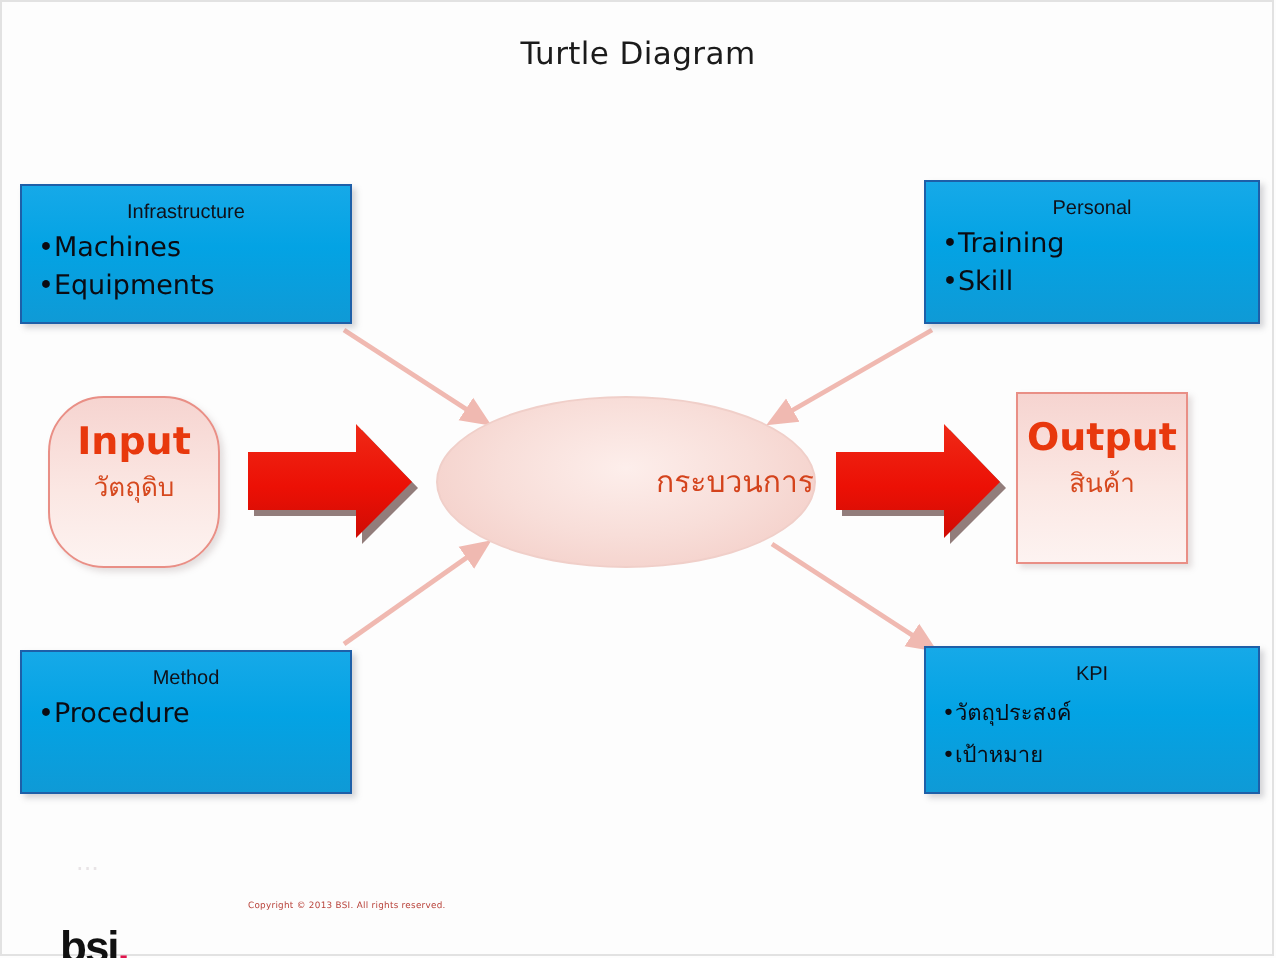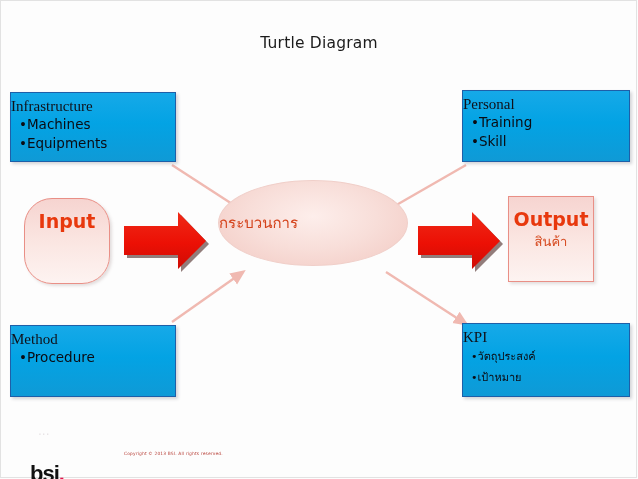--- a/index.html
+++ b/index.html
@@ -31,38 +31,38 @@
   #title {
     position: absolute;
     left: 0;
     top: 18px;
     width: 638px;
     text-align: center;
     font-size: 15.5px;
     color: #1b1b1b;
     letter-spacing: .2px;
     font-family: "DejaVu Sans", sans-serif;
-    margin-top: 16px;
   }
 
   
   .bluebox {
     position: absolute;
     box-sizing: border-box;
     background: linear-gradient(180deg, #16a9e8 0%, #03a3e4 45%, #0f9ad6 100%);
     border: 1px solid #1e5fa8;
     box-shadow: 2px 2px 3px rgba(120,120,130,.30);
     color: #0c0c14;
     padding: 5px 0 0 0;
   }
   .bluebox .bhead {
-    font-size: 15px;
+    text-align: center;
+    font-size: 10px;
     line-height: 17px;
     color: #101018;
-    font-family: Liberation Serif, serif;
+    font-family: Liberation Sans, sans-serif;
   }
   .bluebox .bitem {
     font-size: 13.5px;
     line-height: 19px;
     padding-left: 8px;
     color: #0b0b12;
     font-family: "DejaVu Sans", sans-serif;
     white-space: nowrap;
   }
   .bluebox .bitem.thai {
@@ -124,29 +124,29 @@
     margin-top: 4px;
     font-size: 15px;
     color: #c03a1c;
     font-family: "DejaVu Sans", sans-serif;
   }
 
   
   #ellipse-process {
     position: absolute;
     left: 218px;
-    top: 180px;
+    top: 198px;
     width: 188px;
     height: 84px;
     border-radius: 50%;
     background: radial-gradient(ellipse at 50% 42%, #fdeeeb 0%, #f8ded9 48%, #f2c9c2 100%);
     border: 1px solid #f0cfc9;
     display: flex;
     align-items: center;
-    justify-content: flex-start;
+    justify-content: flex-end;
   }
   #ellipse-process .elabel {
     font-size: 15px;
     color: #d4431c;
     font-family: "DejaVu Sans", sans-serif;
   }
 
   
   #connectors {
     position: absolute;
@@ -261,20 +261,21 @@
   </div>
 
   <div class="bluebox" id="box-kpi">
     <div class="bhead">KPI</div>
     <div class="bitem thai">•วัตถุประสงค์</div>
     <div class="bitem thai">•เป้าหมาย</div>
   </div>
 
   <div class="pinkbox" id="box-input">
     <div class="plabel">Input</div>
+    <div class="psub">วัตถุดิบ</div>
   </div>
 
   <div class="pinkbox" id="box-output">
     <div class="plabel">Output</div>
     <div class="psub">สินค้า</div>
   </div>
 
   <div id="ellipse-process">
     <div class="elabel">กระบวนการ</div>
   </div>

